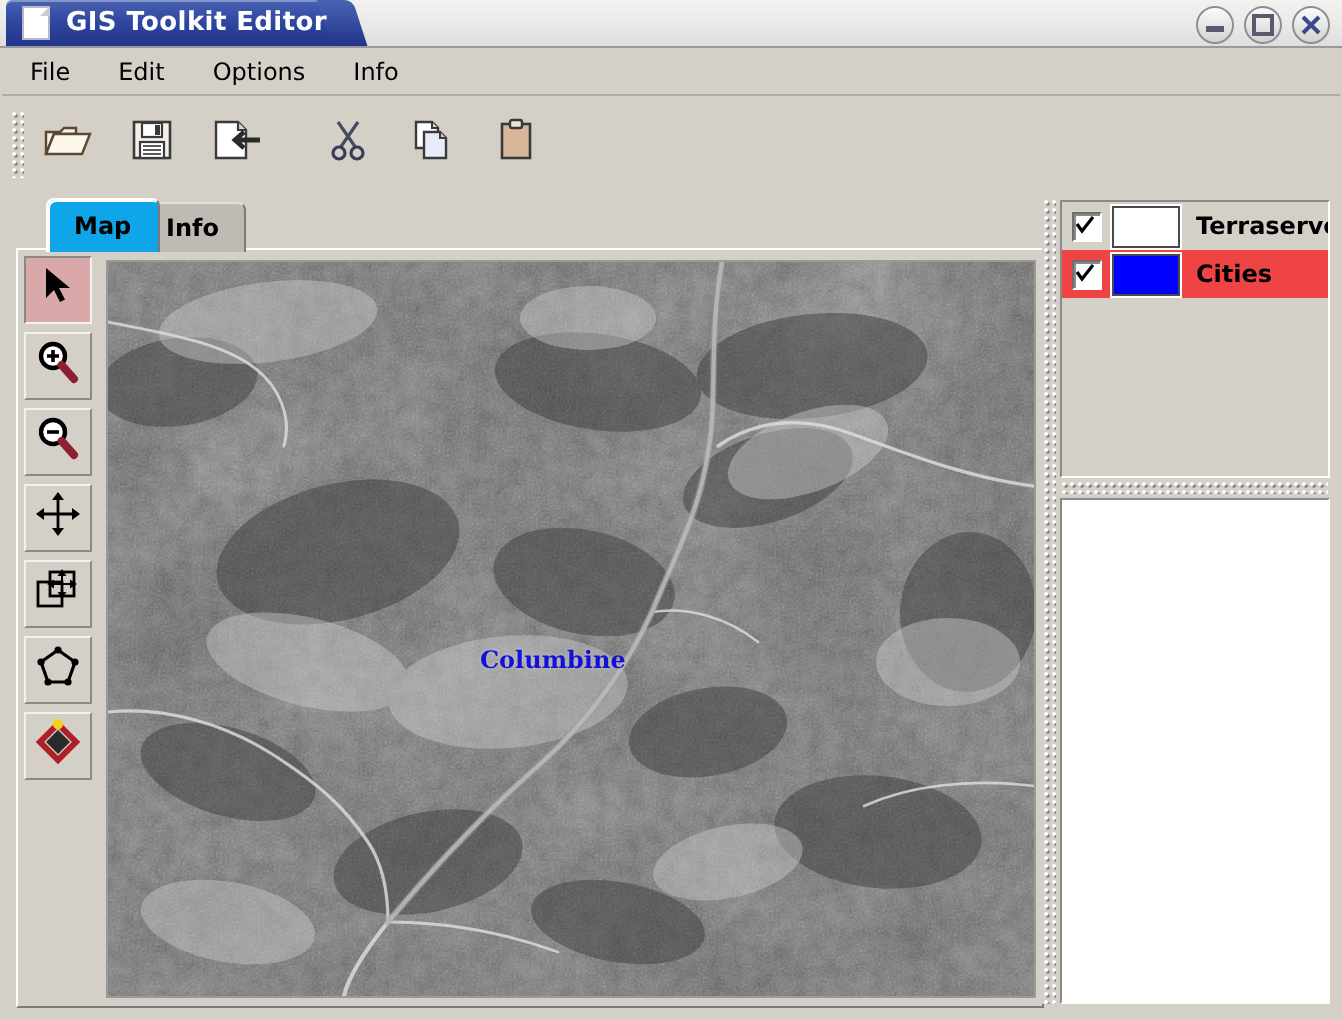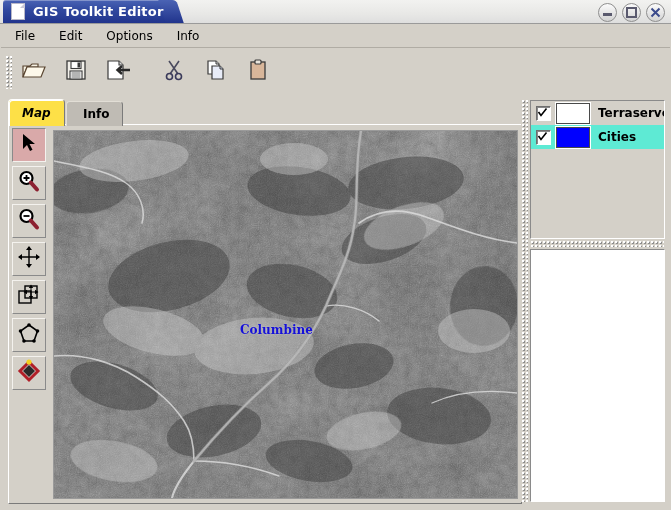--- a/index.html
+++ b/index.html
@@ -87,24 +87,24 @@
 
   
   .tabstrip{position:absolute;left:8px;top:99px;width:512px;height:26px;}
   .tab{
     position:absolute;top:2px;height:24px;padding:0 13px;
     display:flex;align-items:center;justify-content:center;
     font-size:12px;font-weight:bold;color:#000;
     border-top-left-radius:4px;border-top-right-radius:4px;
   }
   .tab.active{
-    left:0;background:#fde047;
+    left:15px;background:#0ea5e9;
     border:1px solid #ffffff;border-bottom:none;border-right-color:#7a7a7a;
     box-shadow:inset 1px 1px 0 #ffffff;
-    z-index:3;top:0;height:26px;font-style:italic;
+    z-index:3;top:0;height:26px;
   }
   .tab.inactive{
     left:58px;background:#bfbbb4;
     border:1px solid #e2ded6;border-bottom:none;border-right-color:#7a7a7a;
     z-index:2;
     padding-left:16px;
   }
 
   
   .content{
@@ -167,21 +167,21 @@
   
   .layer-panel{
     position:absolute;left:530px;top:100px;width:135px;height:139px;
     background:#d4d0c8;
     border:1px solid #8a8a8a;border-right-color:#ffffff;border-bottom-color:#ffffff;
     box-sizing:border-box;overflow:hidden;
   }
   .layer-row{
     display:flex;align-items:center;height:24px;padding:0 2px;
   }
-  .layer-row.selected{background:#5eead4;}
+  .layer-row.selected{background:#ef4444;}
   .layer-check{
     width:13px;height:13px;background:#ffffff;
     border:1px solid #6e6e6e;border-right-color:#ffffff;border-bottom-color:#ffffff;
     box-shadow:inset 1px 1px 0 #8a8a8a;
     margin:0 5px 0 3px;position:relative;flex:0 0 auto;
   }
   .layer-swatch{
     width:32px;height:19px;border:1px solid #4a4a4a;
     box-shadow:0 0 0 1px #ffffff;margin-right:8px;flex:0 0 auto;
   }

